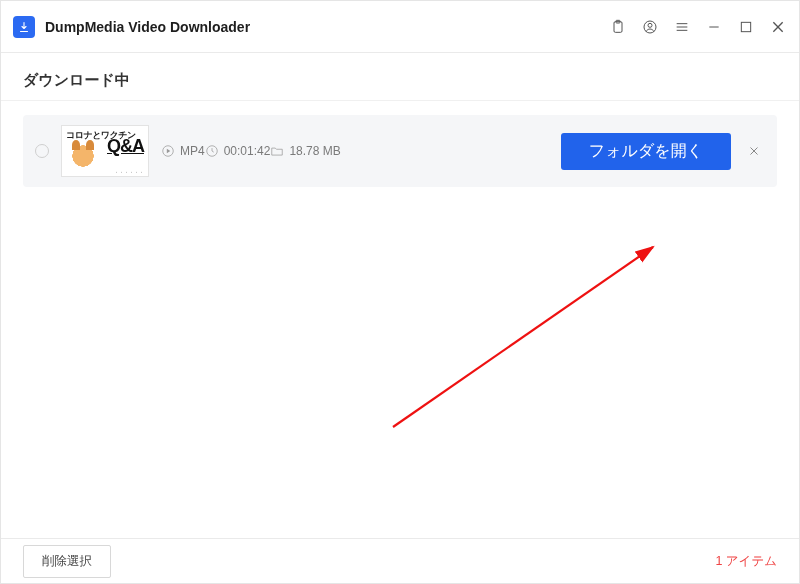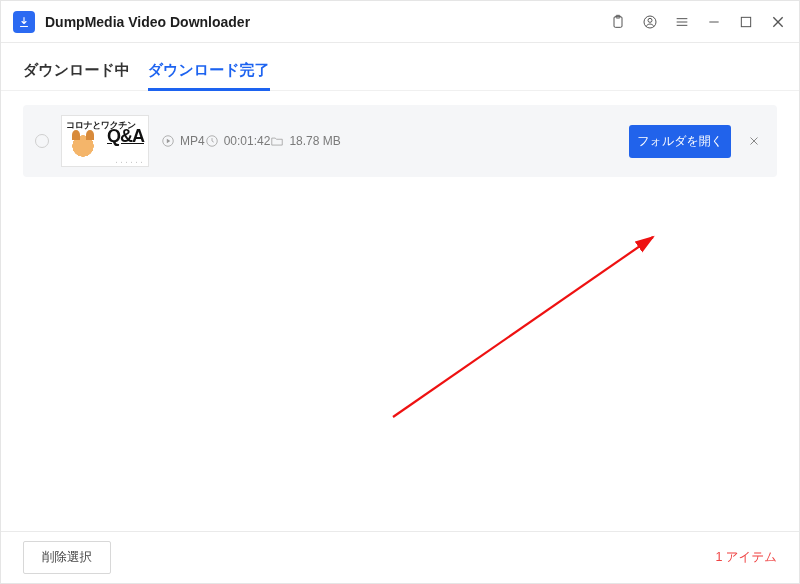--- a/index.html
+++ b/index.html
@@ -8,21 +8,21 @@
   background: #fff;
   width: 800px;
   height: 584px;
   overflow: hidden;
   position: relative;
   border: 1px solid #e5e5e5;
 }
 .titlebar {
   display: flex;
   align-items: center;
-  height: 42px;
+  height: 52px;
   padding: 0 12px;
   border-bottom: 1px solid #eaeaea;
 }
 .app-logo {
   width: 22px;
   height: 22px;
   background: #2b6af2;
   border-radius: 4px;
   display: flex;
   align-items: center;
@@ -185,22 +185,22 @@
   font-size: 12px;
   color: #7a7a7a;
 }
 .meta-chip svg { width: 14px; height: 14px; stroke: #9a9a9a; fill: none; stroke-width: 1.3; }
 
 .open-folder-btn {
   background: #2163eb;
   color: #fff;
   border: none;
   border-radius: 3px;
-  font-size: 12px;
-  padding: 8px 8px;
+  font-size: 16px;
+  padding: 8px 28px;
   cursor: pointer;
   flex: 0 0 auto;
 }
 .item-close {
   width: 22px; height: 22px;
   display: flex;
   align-items: center;
   justify-content: center;
   color: #888;
   cursor: pointer;
@@ -213,21 +213,21 @@
   left: 372px;
   top: 136px;
   width: 300px;
   height: 200px;
   pointer-events: none;
 }
 
 .footer {
   position: absolute;
   left: 0; right: 0; bottom: 0;
-  height: 52px;
+  height: 45px;
   border-top: 1px solid #eaeaea;
   display: flex;
   align-items: center;
   padding: 0 22px;
   gap: 10px;
 }
 .footer-btn {
   background: #fff;
   border: 1px solid #d8d8d8;
   color: #444;
@@ -288,21 +288,20 @@
       <svg viewBox="0 0 24 24">
           <line x1="5" y1="5" x2="19" y2="19"></line>
           <line x1="19" y1="5" x2="5" y2="19"></line>
         </svg>
     </div>
   </div>
 </div>
 
 <div class="tabs">
   <div class="tab">ダウンロード中</div>
-  <div class="tab active">ダウンロード完了</div>
 </div>
 
 <div class="content">
   <div class="download-item">
     <div class="item-radio"></div>
     <div class="item-thumb">
       <div class="thumb-text-top">コロナとワクチン</div>
       <div class="thumb-dog"></div>
       <div class="thumb-qa">Q&amp;A</div>
       <div class="thumb-bottom">・・・・・・</div>

